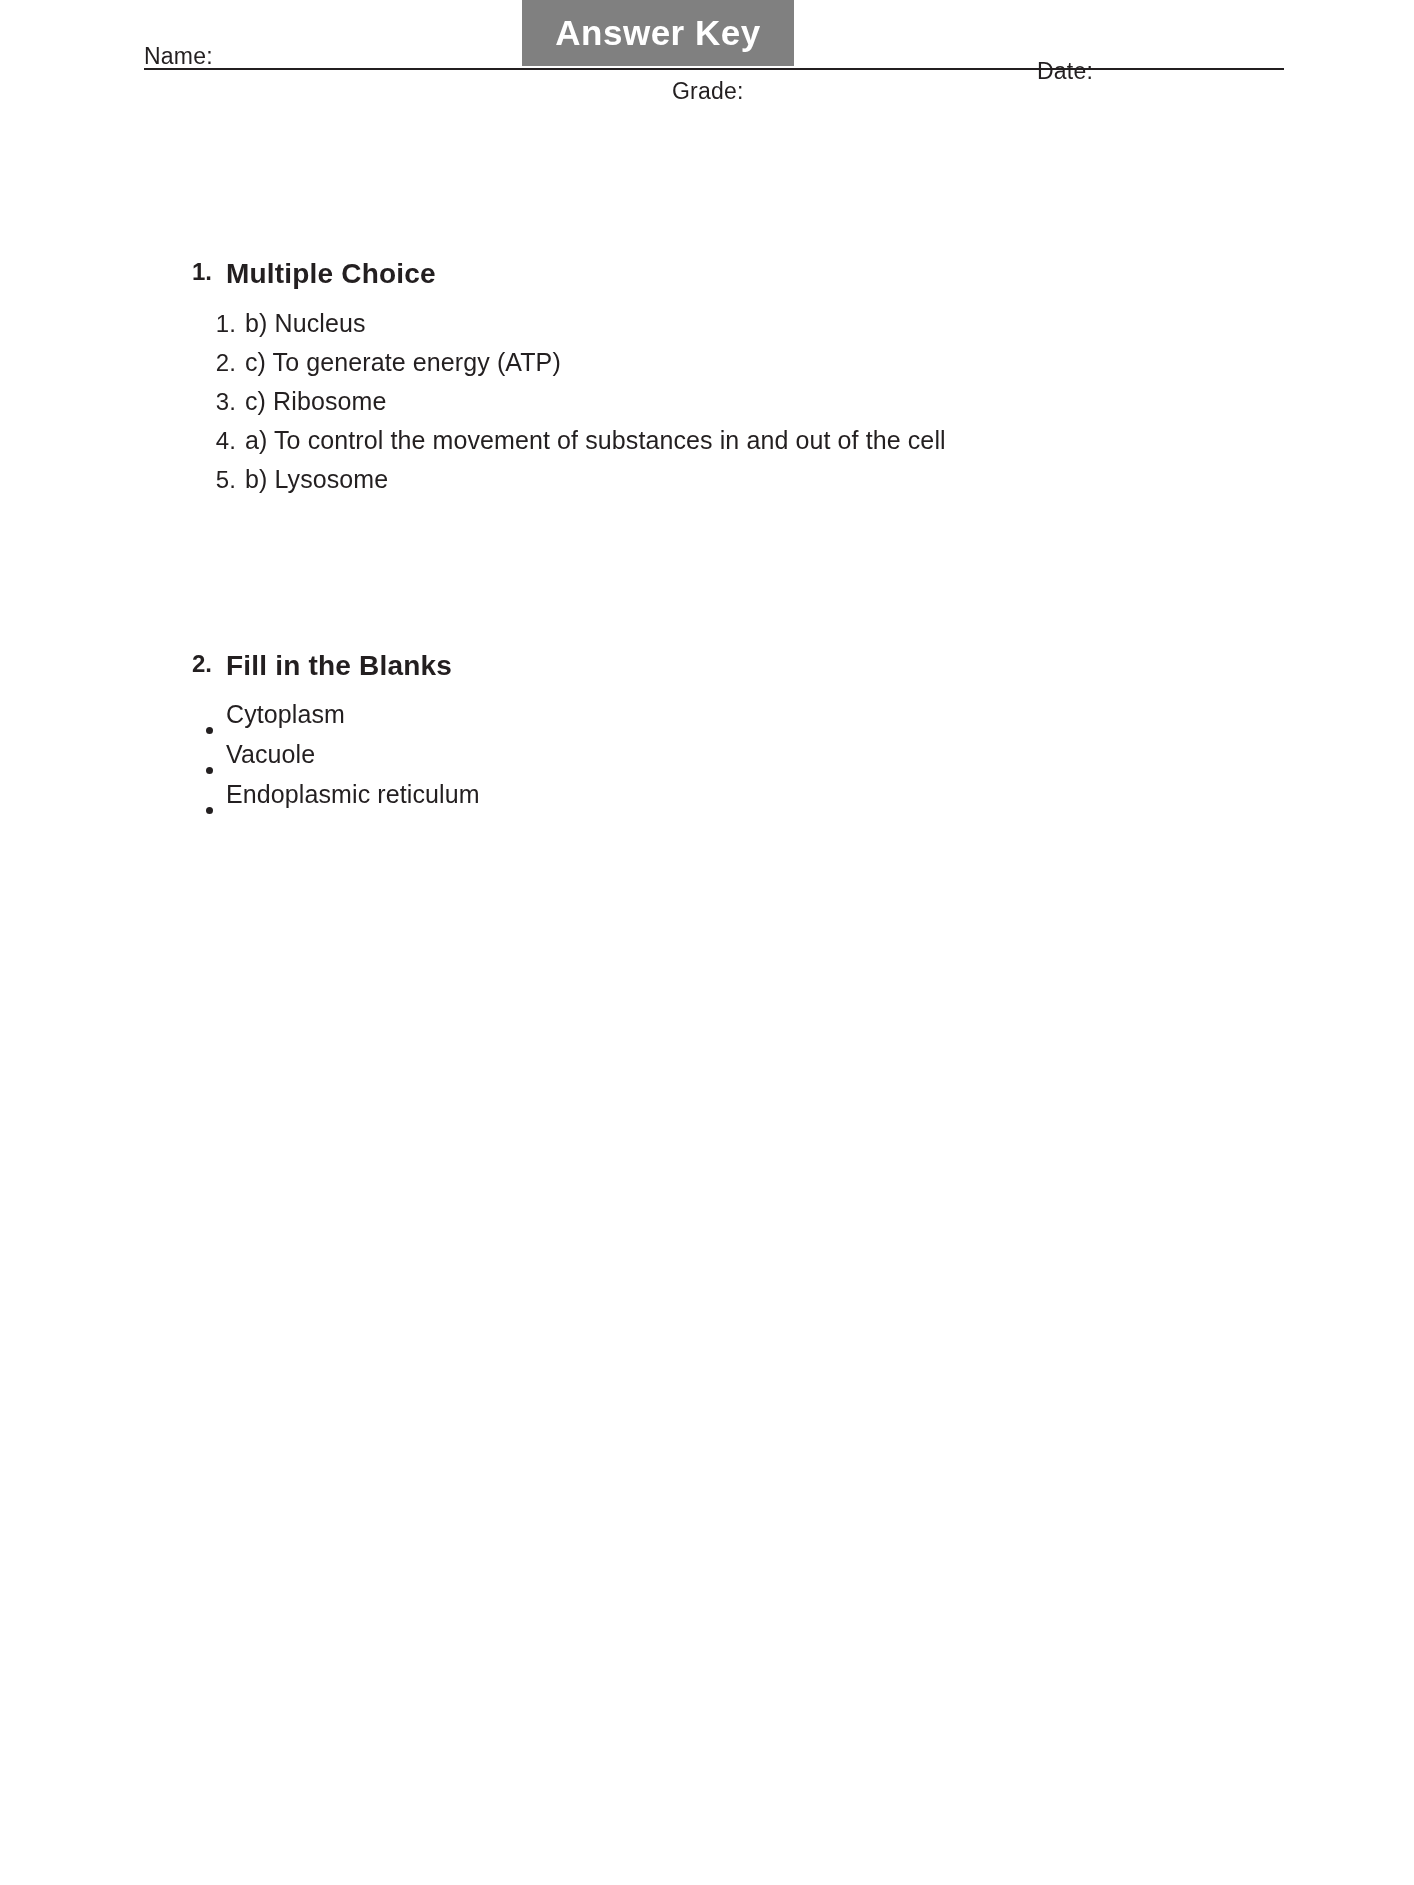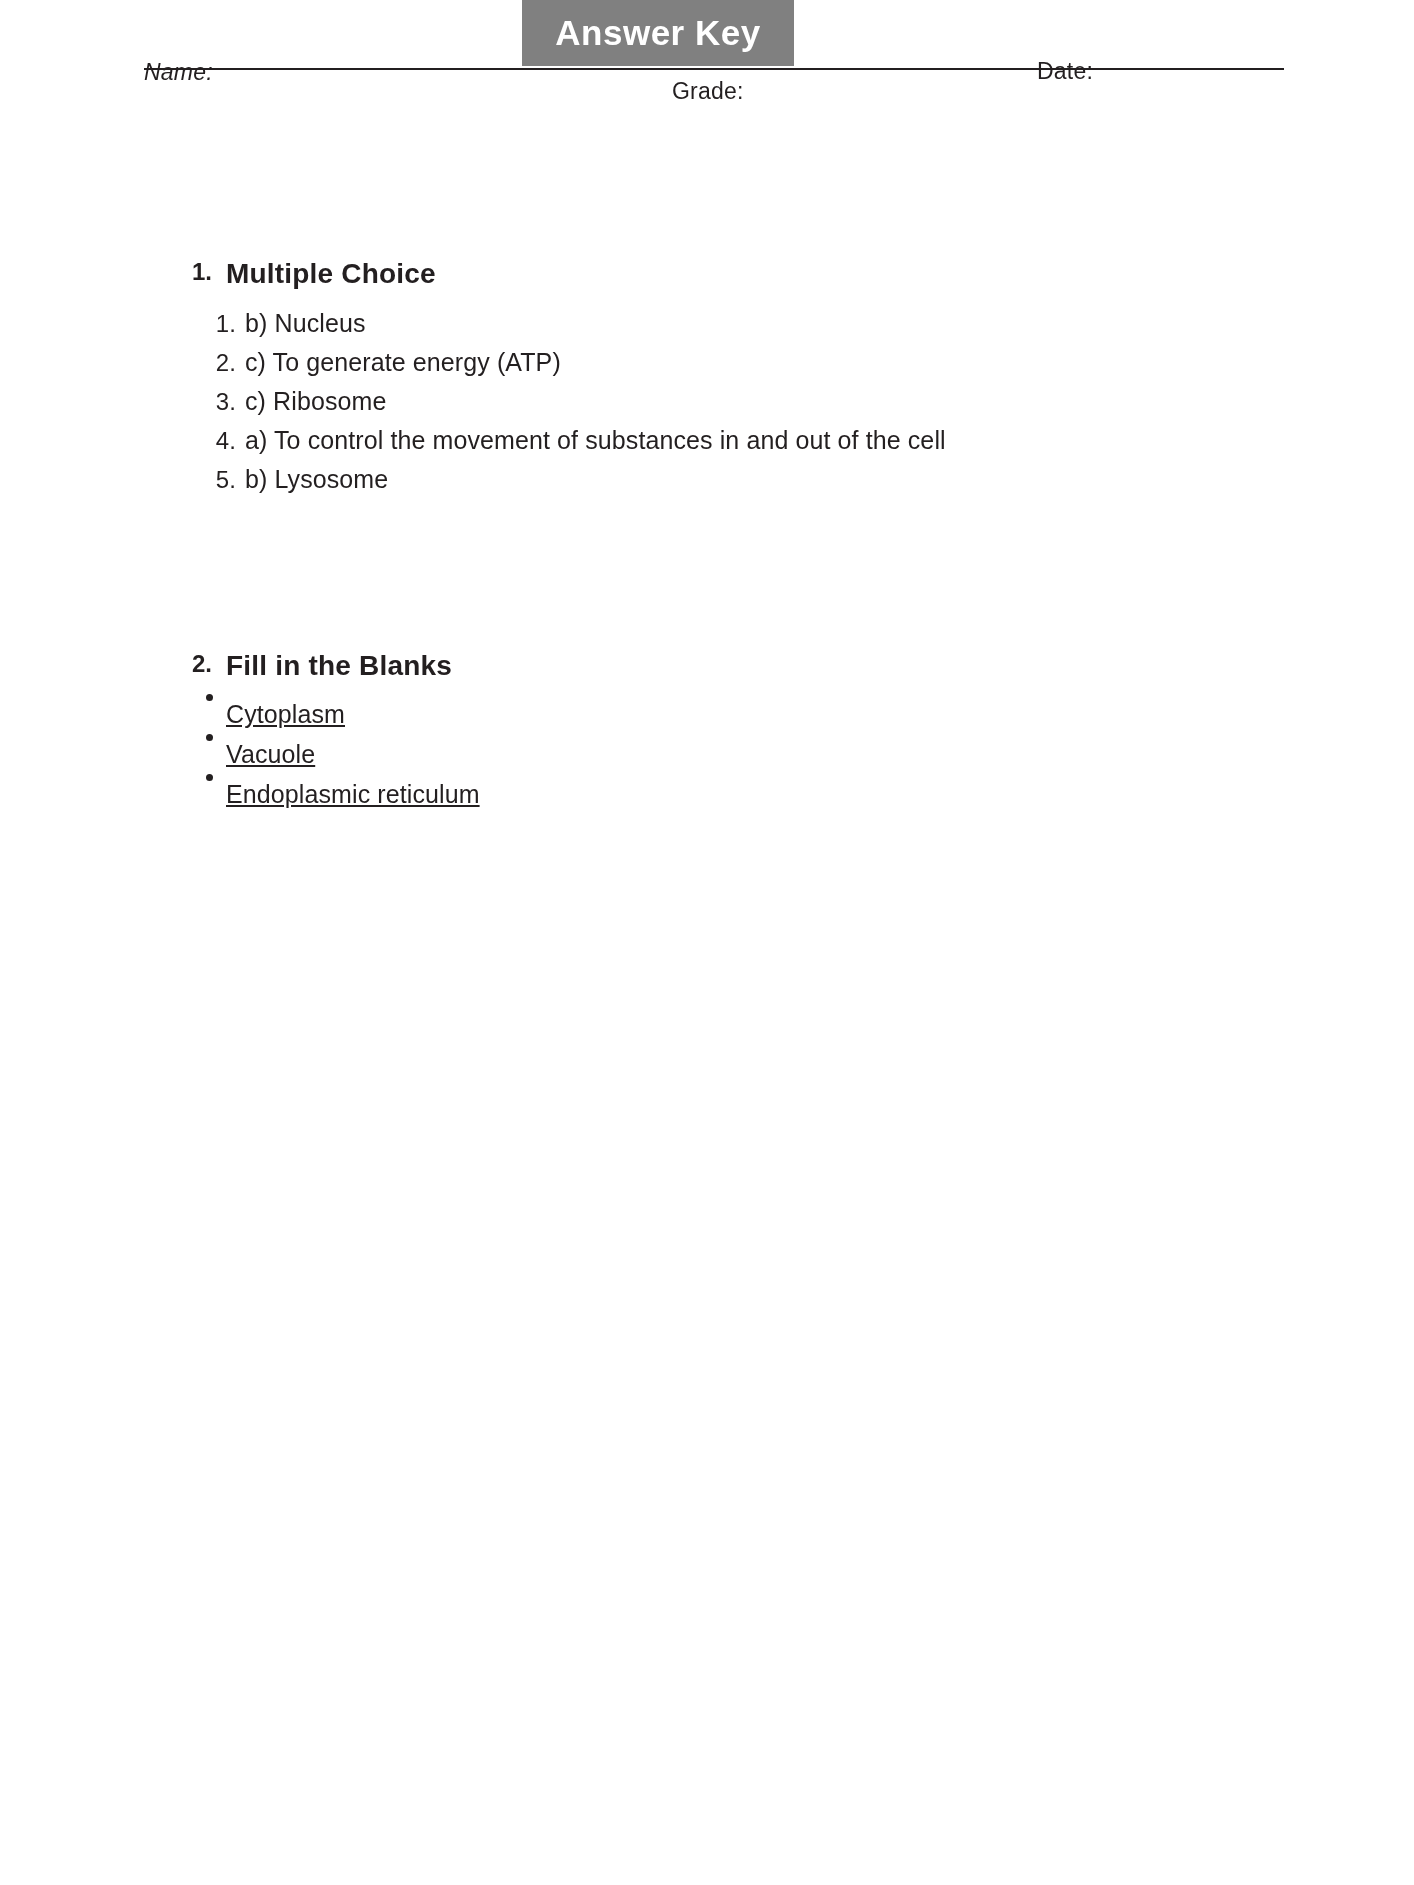--- a/index.html
+++ b/index.html
@@ -39,21 +39,21 @@
     height: 2px;
     background: #231f20;
   }
   .field-label {
     position: absolute;
     font-size: 23px;
     color: #231f20;
     letter-spacing: 0.2px;
     white-space: nowrap;
   }
-  .field-name  { left: 0px;   top: 39px; font-style: italic; }
+  .field-name  { left: 0px;   top: 23px; }
   .field-grade { left: 528px; top: 38px; margin-top: 20px; }
   .field-date  { left: 893px; top: 38px; }
 
   .answer-key-badge {
     position: absolute;
     left: 378px;
     top: -20px;
     width: 272px;
     height: 66px;
     background: #808080;
@@ -123,26 +123,25 @@
   }
 
   
   .bullet-list {
     list-style: none;
     margin: 12px 0 0 0;
     padding: 0;
   }
   .bullet-list li {
     display: flex;
-    align-items: flex-start;
+    align-items: flex-end;
     font-size: 25px;
     line-height: 40px;
     color: #231f20;
     letter-spacing: 0.1px;
-    text-decoration: underline;
   }
   .bullet-list li .dot {
     width: 34px;
     flex: 0 0 auto;
     display: flex;
     align-items: center;
     justify-content: center;
   }
   .bullet-list li .dot::before {
     content: "";

